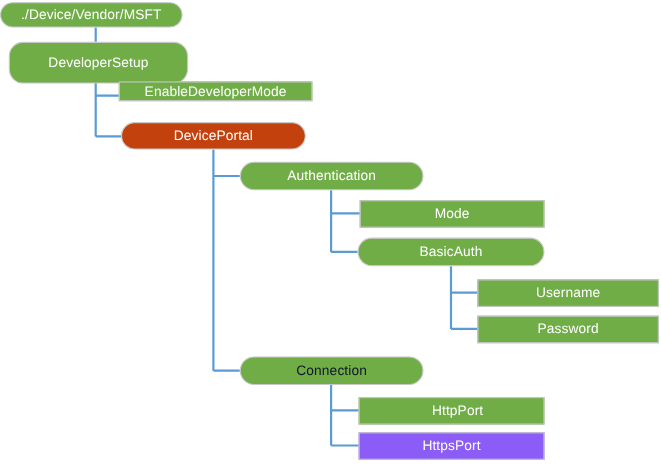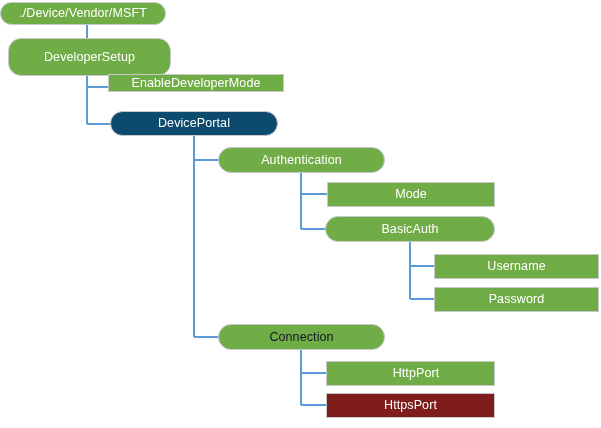--- a/index.html
+++ b/index.html
@@ -81,21 +81,21 @@
   </div>
 
   <div class="node rounded" style="left: 8px; top: 38px; width: 163px; height: 38px; background: rgb(112, 173, 71); border-color: rgb(200, 200, 200); color: rgb(255, 255, 255); border-radius: 13px;">
     <span class="node-label">DeveloperSetup</span>
   </div>
 
   <div class="node rect" style="left: 108px; top: 74px; width: 176px; height: 18px; background: rgb(112, 173, 71); border-color: rgb(200, 200, 200); color: rgb(255, 255, 255); border-radius: 0px;">
     <span class="node-label">EnableDeveloperMode</span>
   </div>
 
-  <div class="node rounded" style="left: 110px; top: 111px; width: 168px; height: 25px; background: #0c4a6e; border-color: rgb(200, 200, 200); color: rgb(255, 255, 255); border-radius: 13px;">
+  <div class="node rounded" style="left: 110px; top: 111px; width: 168px; height: 25px; background: #c2410c; border-color: rgb(200, 200, 200); color: rgb(255, 255, 255); border-radius: 13px;">
     <span class="node-label">DevicePortal</span>
   </div>
 
   <div class="node rounded" style="left: 218px; top: 147px; width: 167px; height: 26px; background: rgb(112, 173, 71); border-color: rgb(200, 200, 200); color: rgb(255, 255, 255); border-radius: 13px; text-align: center;">
     <span class="node-label">Authentication</span>
   </div>
 
   <div class="node rounded" style="left: 325px; top: 216px; width: 170px; height: 26px; background: rgb(112, 173, 71); border-color: rgb(200, 200, 200); color: rgb(255, 255, 255); border-radius: 13px;">
     <span class="node-label">BasicAuth</span>
   </div>
@@ -113,17 +113,17 @@
   </div>
 
   <div class="node rounded" style="left: 218px; top: 324px; width: 167px; height: 26px; background: rgb(112, 173, 71); border-color: rgb(200, 200, 200); color: #0f172a; border-radius: 13px;">
     <span class="node-label">Connection</span>
   </div>
 
   <div class="node rect" style="left: 326px; top: 361px; width: 169px; height: 25px; background: rgb(112, 173, 71); border-color: rgb(200, 200, 200); color: rgb(255, 255, 255); border-radius: 0px; padding-left: 11px;">
     <span class="node-label">HttpPort</span>
   </div>
 
-  <div class="node rect" style="left: 326px; top: 393px; width: 169px; height: 25px; background: #7f1d1d; border-color: rgb(200, 200, 200); color: rgb(255, 255, 255); border-radius: 0px;">
+  <div class="node rect" style="left: 326px; top: 393px; width: 169px; height: 25px; background: #8b5cf6; border-color: rgb(200, 200, 200); color: rgb(255, 255, 255); border-radius: 0px;">
     <span class="node-label">HttpsPort</span>
   </div>
 
 </div>
 
 </body></html>

